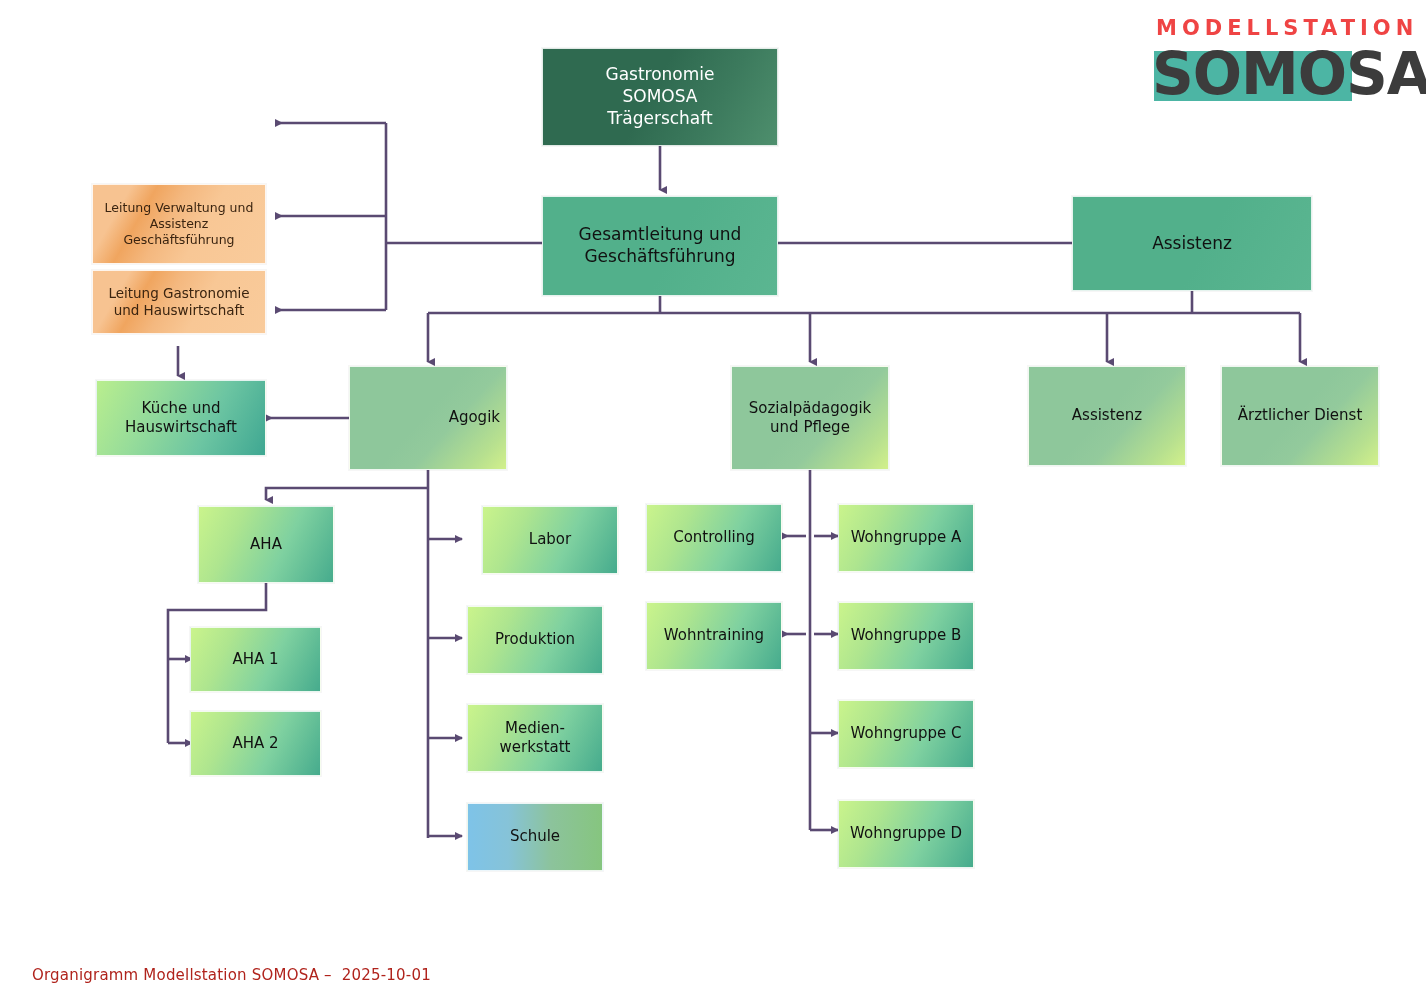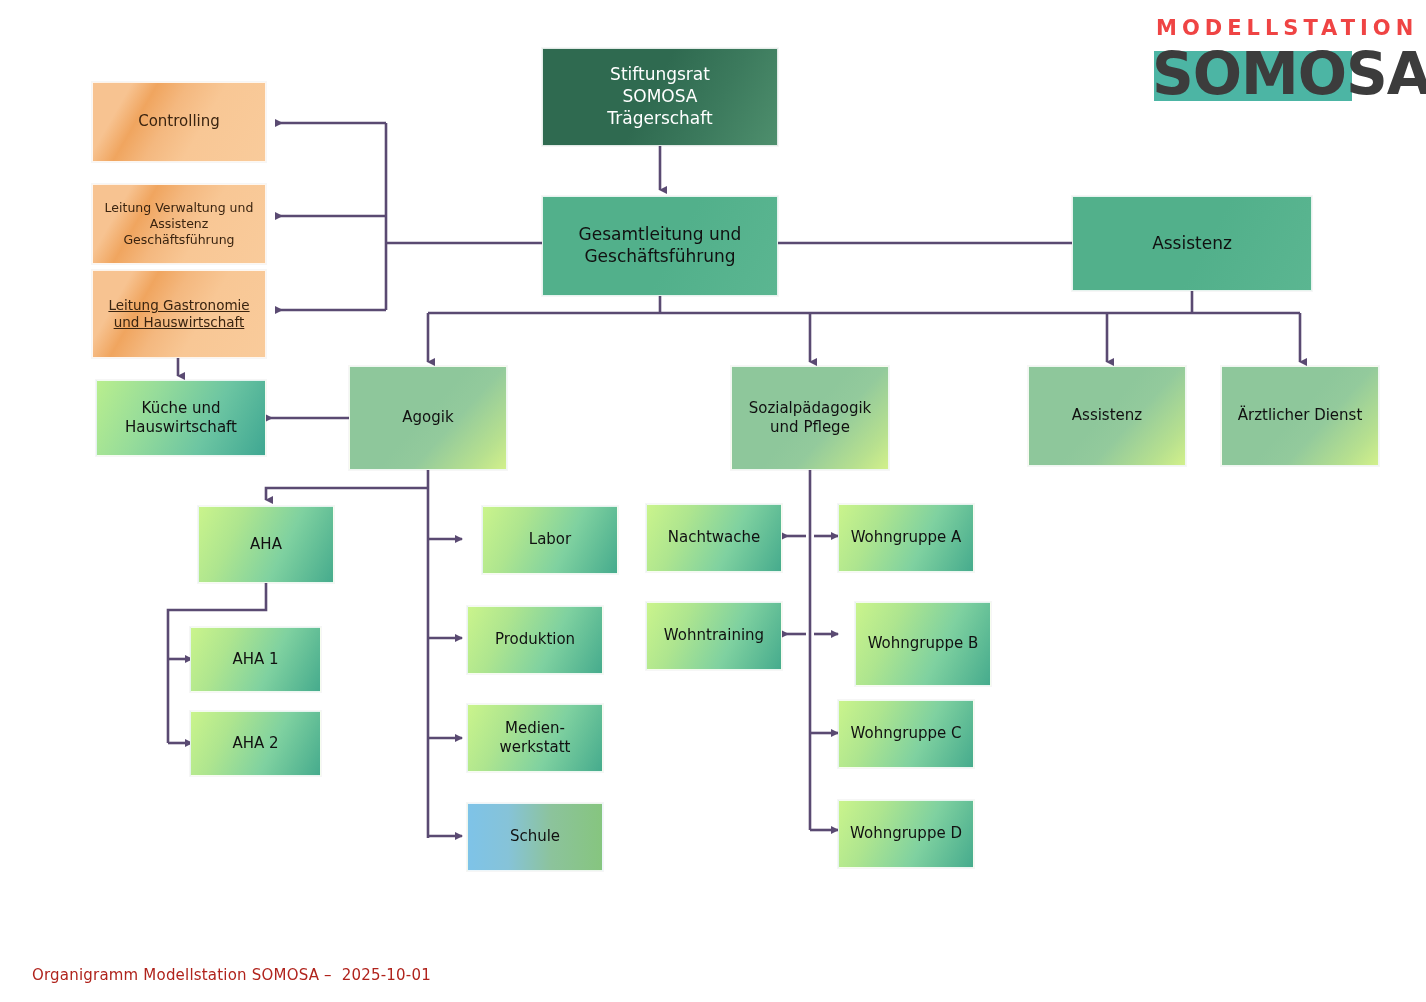--- a/index.html
+++ b/index.html
@@ -172,55 +172,52 @@
 
       <path d="M806,634 L782,634" marker-end="url(#ar-left)"></path>
       <path d="M814,634 L838,634" marker-end="url(#ar-right)"></path>
 
       <path d="M810,733 L838,733" marker-end="url(#ar-right)"></path>
       <path d="M810,830 L838,830" marker-end="url(#ar-right)"></path>
     </g>
   </svg>
 
   <div class="node fill-dark" style="left:542px;top:48px;width:236px;height:98px;font-size:17px;">
-    <span>Stiftungsrat
+    <span>Gastronomie
 SOMOSA
 Trägerschaft</span>
   </div>
 
   <div class="node fill-teal" style="left:542px;top:196px;width:236px;height:100px;font-size:17px;">
     <span>Gesamtleitung und
 Geschäftsführung</span>
   </div>
 
   <div class="node fill-teal" style="left:1072px;top:196px;width:240px;height:95px;font-size:17px;">
     <span>Assistenz</span>
   </div>
 
-  <div class="node fill-orange" style="left:92px;top:82px;width:174px;height:80px;font-size:15px;">
-    <span>Controlling</span>
-  </div>
 
   <div class="node fill-orange" style="left:92px;top:184px;width:174px;height:80px;font-size:12.5px;">
     <span>Leitung Verwaltung und
 Assistenz
 Geschäftsführung</span>
   </div>
 
-  <div class="node fill-orange" style="left:92px;top:270px;width:174px;height:88px;font-size:13.5px;text-decoration:underline;">
+  <div class="node fill-orange" style="left:92px;top:270px;width:174px;height:64px;font-size:13.5px;">
     <span>Leitung Gastronomie
 und Hauswirtschaft</span>
   </div>
 
   <div class="node fill-bright-rev" style="left:96px;top:380px;width:170px;height:76px;font-size:15px;">
     <span>Küche und
 Hauswirtschaft</span>
   </div>
 
-  <div class="node fill-sage" style="left:349px;top:366px;width:158px;height:104px;font-size:15px;">
+  <div class="node fill-sage" style="left:349px;top:366px;width:158px;height:104px;font-size:15px;justify-content:flex-end;">
     <span>Agogik</span>
   </div>
 
   <div class="node fill-sage" style="left:731px;top:366px;width:158px;height:104px;font-size:15px;">
     <span>Sozialpädagogik
 und Pflege</span>
   </div>
 
   <div class="node fill-sage" style="left:1028px;top:366px;width:158px;height:100px;font-size:15px;">
     <span>Assistenz</span>
@@ -253,32 +250,32 @@
   <div class="node fill-blue" style="left:467px;top:803px;width:136px;height:68px;font-size:15px;">
     <span>Schule</span>
   </div>
 
   <div class="node fill-bright" style="left:467px;top:704px;width:136px;height:68px;font-size:15px;">
     <span>Medien-
 werkstatt</span>
   </div>
 
   <div class="node fill-bright" style="left:646px;top:504px;width:136px;height:68px;font-size:15px;">
-    <span>Nachtwache</span>
+    <span>Controlling</span>
   </div>
 
   <div class="node fill-bright" style="left:646px;top:602px;width:136px;height:68px;font-size:15px;">
     <span>Wohntraining</span>
   </div>
 
   <div class="node fill-bright" style="left:838px;top:504px;width:136px;height:68px;font-size:15px;">
     <span>Wohngruppe A</span>
   </div>
 
-  <div class="node fill-bright" style="left:838px;top:602px;width:136px;height:84px;font-size:15px;margin-left:17px;">
+  <div class="node fill-bright" style="left:838px;top:602px;width:136px;height:68px;font-size:15px;">
     <span>Wohngruppe B</span>
   </div>
 
   <div class="node fill-bright" style="left:838px;top:700px;width:136px;height:68px;font-size:15px;">
     <span>Wohngruppe C</span>
   </div>
 
   <div class="node fill-bright" style="left:838px;top:800px;width:136px;height:68px;font-size:15px;">
     <span>Wohngruppe D</span>
   </div>

